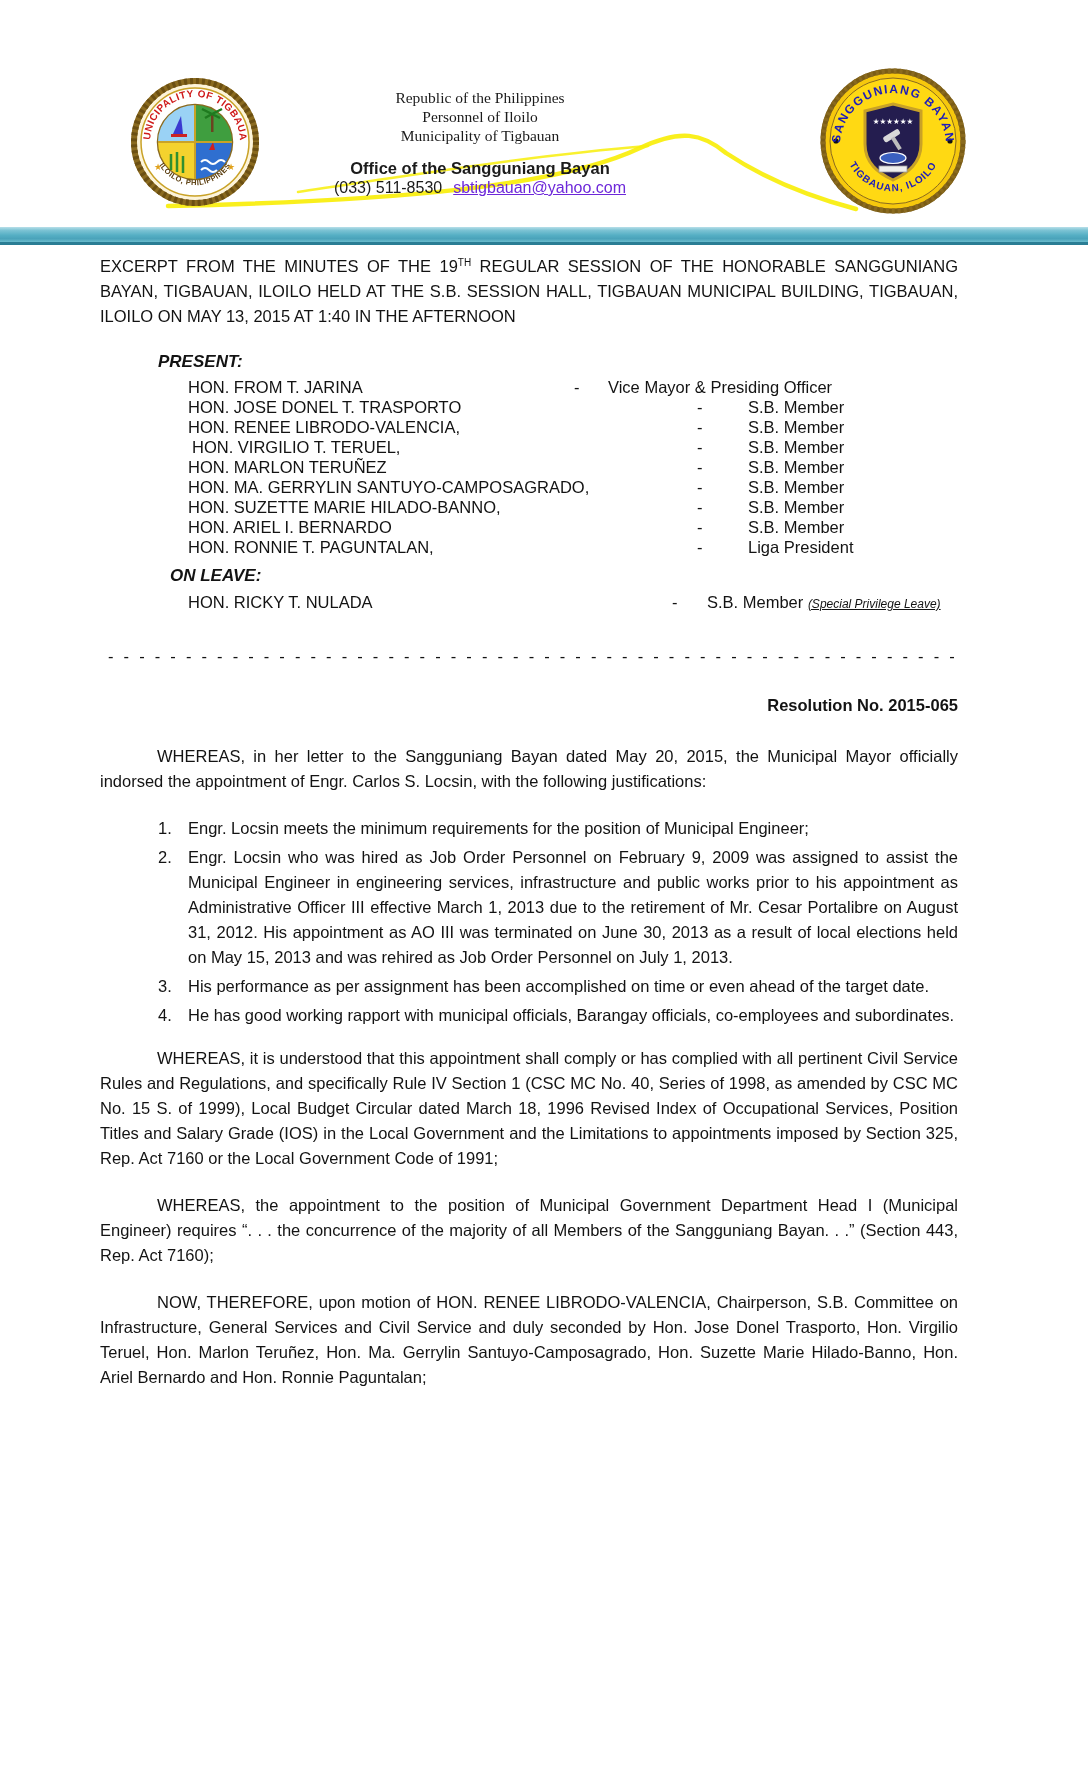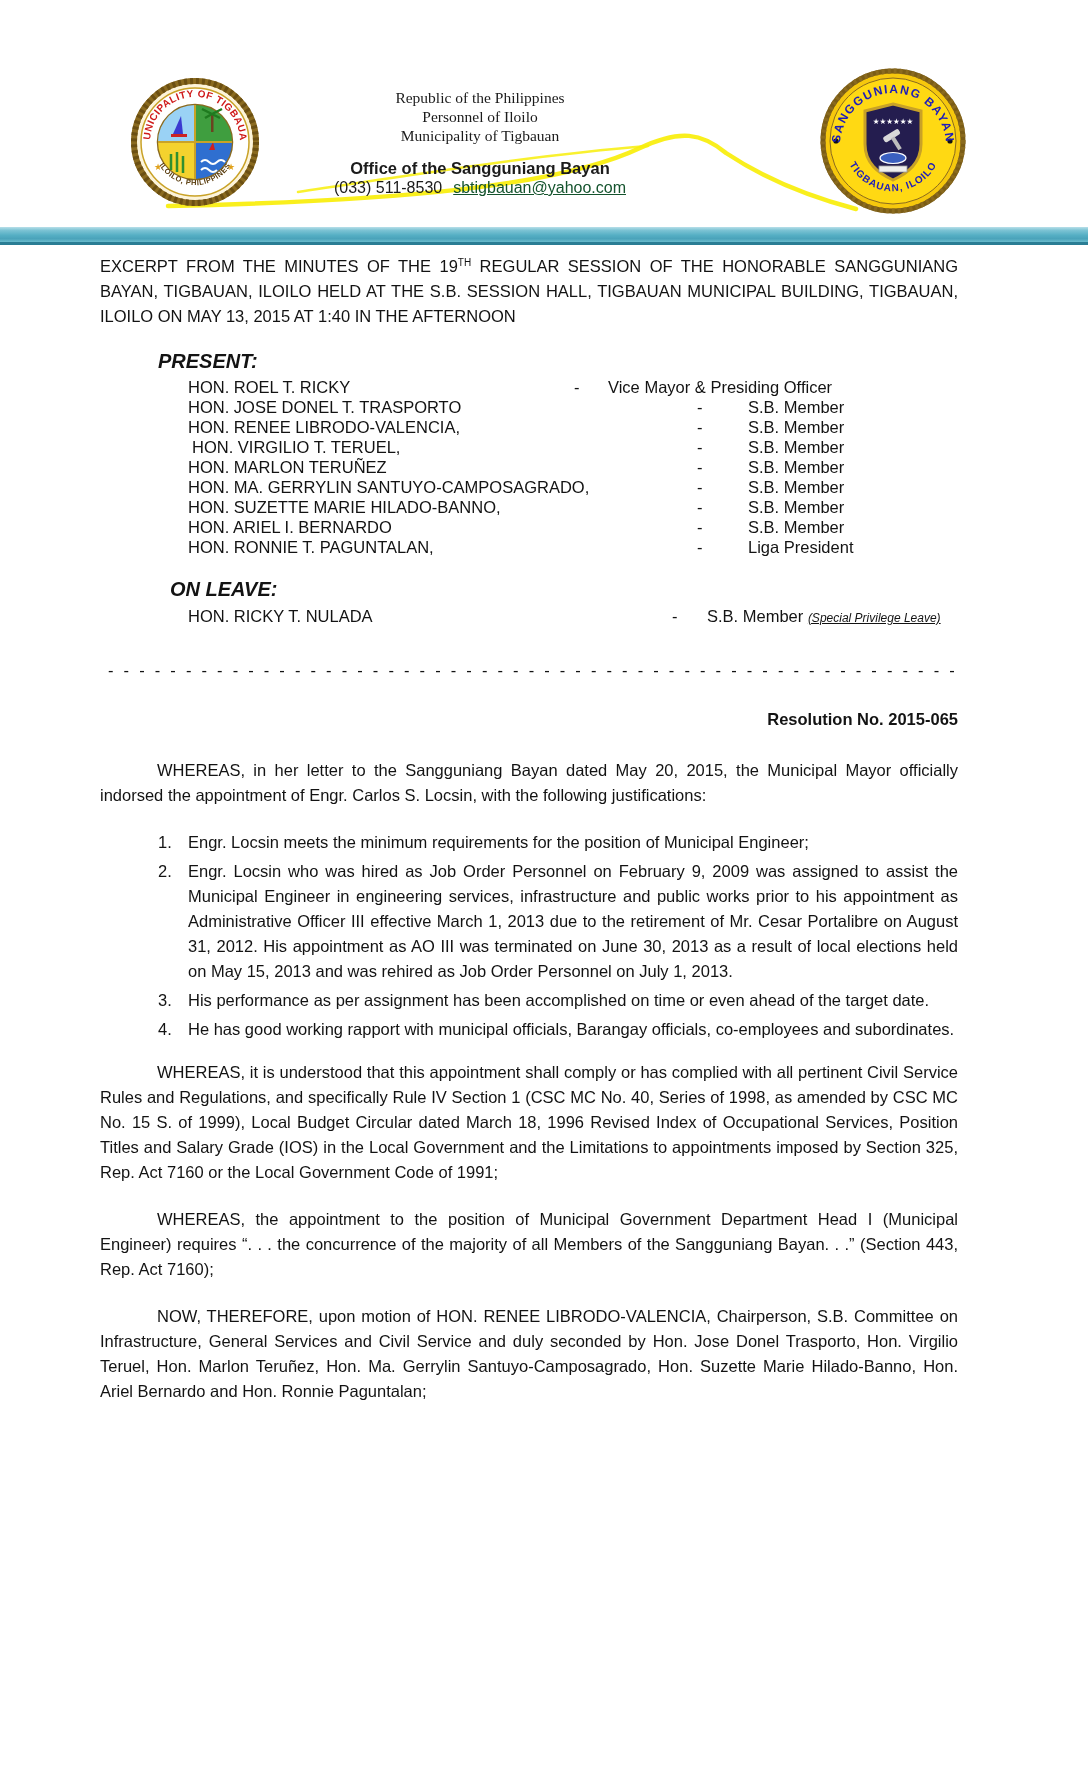--- a/index.html
+++ b/index.html
@@ -9,34 +9,34 @@
   
   .letterhead{position:relative;height:244px;}
   .seal{position:absolute;}
   .seal-left{left:131px;top:78px;width:128px;height:128px;}
   .seal-right{left:820px;top:68px;width:146px;height:146px;}
   .head-center{position:absolute;left:200px;top:88px;width:560px;text-align:center;line-height:18px;font-size:15.5px;color:#1b1b1b;}
   .head-center .sp{margin-top:1px;font-family:Liberation Serif, serif;}
   .office-line{font-weight:bold;font-size:16.5px;margin-top:14px;}
   .hall-line{font-size:16.5px;margin-top:2px;}
   .contact-line{font-size:16px;margin-top:2px;}
-  .email{color:#14532d;text-decoration:underline;cursor:pointer;margin-left:11px;}
+  .email{color:#6d28d9;text-decoration:underline;cursor:pointer;margin-left:11px;}
   .swoosh{position:absolute;left:0;top:0;width:1088px;height:244px;pointer-events:none;}
   .accent-bar{position:absolute;left:0;top:227px;width:1088px;height:15px;
       background:linear-gradient(#b8dfe9 0%,#7cc3d4 22%,#55afc4 55%,#4aa3ba 78%,#6abccd 100%);
       border-bottom:3px solid #2a7d94;}
 
   
   .content{padding:10px 130px 0 100px;font-size:16.5px;line-height:25px;}
   .para{margin:0 0 22px 0;text-align:justify;}
   .intro{margin:0 0 20px 0;text-align:justify;}
   .intro sup{font-size:10px;line-height:0;}
-  .bi{font-weight:bold;font-style:italic;font-size:20px;}
+  .bi{font-weight:bold;font-style:italic;font-size:17px;}
   .present-heading{margin:4px 0 3px 58px;}
-  .onleave-heading{margin:20px 0 3px 70px;}
+  .onleave-heading{margin:6px 0 3px 70px;}
   .rows{margin-left:88px;}
   .m-row{position:relative;height:20px;line-height:20px;white-space:nowrap;}
   .m-row .m-dash{position:absolute;left:509px;top:0;}
   .m-row .m-pos{position:absolute;left:560px;top:0;text-align:center;}
   .m-row.row-wide .m-dash{left:386px;}
   .m-row.row-wide .m-pos{left:420px;}
   .m-row.row-leave{height:23px;line-height:23px;}
   .m-row.row-leave .m-dash{left:484px;}
   .m-row.row-leave .m-pos{left:519px;}
   .leave-note{font-size:12px;font-style:italic;text-decoration:underline;}
@@ -135,21 +135,21 @@
     <div class="accent-bar"></div>
   </header>
 
   <main class="content">
 
     <p class="intro"><span>EXCERPT FROM THE MINUTES OF THE 19</span><sup>TH</sup><span> REGULAR SESSION OF THE HONORABLE SANGGUNIANG BAYAN, TIGBAUAN, ILOILO HELD AT THE S.B. SESSION HALL, TIGBAUAN MUNICIPAL BUILDING, TIGBAUAN, ILOILO ON MAY 13, 2015 AT 1:40 IN THE AFTERNOON</span></p>
 
     <div class="present-heading bi">PRESENT:</div>
 
     <div class="rows">
-      <div class="m-row row-wide"><span class="m-name">HON.  ROEL T. RICKY</span><span class="m-dash">-</span><span class="m-pos">Vice Mayor &amp; Presiding Officer</span></div>
+      <div class="m-row row-wide"><span class="m-name">HON.  FROM T. JARINA</span><span class="m-dash">-</span><span class="m-pos">Vice Mayor &amp; Presiding Officer</span></div>
       <div class="m-row"><span class="m-name">HON. JOSE DONEL T. TRASPORTO</span><span class="m-dash">-</span><span class="m-pos">S.B. Member</span></div>
       <div class="m-row"><span class="m-name">HON. RENEE LIBRODO-VALENCIA,</span><span class="m-dash">-</span><span class="m-pos">S.B. Member</span></div>
       <div class="m-row" style="padding-left:4px;"><span class="m-name">HON. VIRGILIO T. TERUEL,</span><span class="m-dash">-</span><span class="m-pos">S.B. Member</span></div>
       <div class="m-row"><span class="m-name">HON. MARLON TERUÑEZ</span><span class="m-dash">-</span><span class="m-pos">S.B. Member</span></div>
       <div class="m-row"><span class="m-name">HON. MA. GERRYLIN SANTUYO-CAMPOSAGRADO,</span><span class="m-dash">-</span><span class="m-pos">S.B. Member</span></div>
       <div class="m-row"><span class="m-name">HON. SUZETTE MARIE HILADO-BANNO,</span><span class="m-dash">-</span><span class="m-pos">S.B. Member</span></div>
       <div class="m-row"><span class="m-name">HON. ARIEL I. BERNARDO</span><span class="m-dash">-</span><span class="m-pos">S.B. Member</span></div>
       <div class="m-row"><span class="m-name">HON. RONNIE T. PAGUNTALAN,</span><span class="m-dash">-</span><span class="m-pos">Liga President</span></div>
     </div>
 

